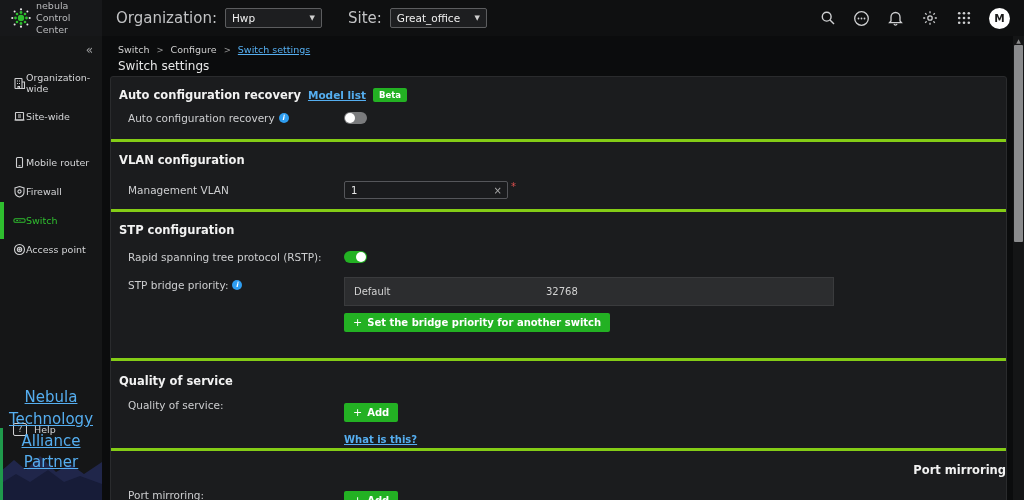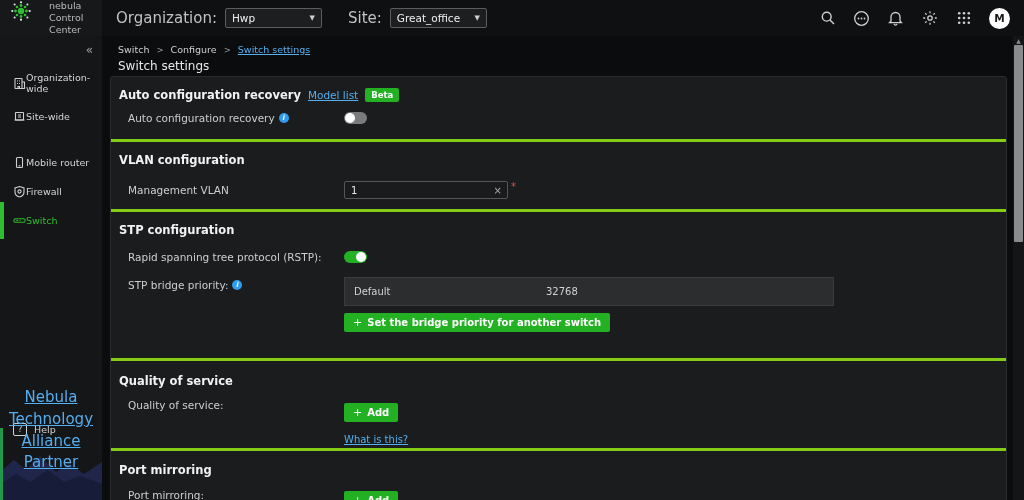--- a/index.html
+++ b/index.html
@@ -3,22 +3,22 @@
 <meta charset="utf-8">
 <style>
   * { margin:0; padding:0; box-sizing:border-box; }
   html,body { width:1024px; height:500px; overflow:hidden; background:#0b0c0d;
     font-family:"DejaVu Sans","Liberation Sans",sans-serif; color:#d8d8d8; }
   .app { position:relative; width:1024px; height:500px; }
 
   
   .topbar { position:absolute; top:0; left:0; right:0; height:36px; background:#0f1011;
     display:flex; align-items:center; z-index:5; }
-  .brand { width:102px; height:36px; background:#17181a; display:flex; 
-    gap:17px; padding-left:10px; flex:0 0 auto; }
+  .brand { width:102px; height:36px; background:#17181a; display:flex; align-items:center;
+    gap:4px; padding-left:10px; flex:0 0 auto; }
   .brand-logo { width:22px; height:22px; position:relative; flex:0 0 auto; }
   .brand-text { font-size:9.5px; line-height:1.25; color:#b9babc; }
   .topbar-selects { display:flex; align-items:center; margin-left:14px; gap:8px; }
   .tb-label { font-size:15px; color:#c2c3c5; }
   .tb-select { width:97px; height:20px; background:#1d1e20; border:1px solid #5c5d5f;
     border-radius:2px; display:flex; align-items:center; justify-content:space-between;
     padding:0 6px; font-size:10.5px; color:#f0f0f0; cursor:pointer; }
   .tb-select .caret { font-size:7px; color:#cfcfcf; }
   .tb-site { margin-left:18px; }
   .topbar-right { margin-left:auto; display:flex; align-items:center; gap:17px; padding-right:14px; }
@@ -65,21 +65,21 @@
     display:flex; align-items:center; gap:7px; }
   .row { display:flex; align-items:center; margin-left:17px; }
   .label-col { width:216px; font-size:10.5px; color:#cdced0; flex:0 0 auto;
     display:flex; align-items:center; gap:4px; }
   .info-dot { width:10px; height:10px; border-radius:50%; background:#2e9df0; color:#fff;
     font-size:7px; font-style:italic; font-weight:bold; display:inline-flex; align-items:center;
     justify-content:center; cursor:pointer; flex:0 0 auto; }
 
   .badge-beta { background:#23b123; color:#fff; font-size:8.5px; font-weight:bold;
     padding:2px 6px; border-radius:2px; }
-  .link { color:#55aef0; text-decoration:underline; font-size:10.5px; cursor:pointer; font-weight:normal; }
+  .link { color:#55aef0; text-decoration:underline; font-size:10.5px; cursor:pointer; font-weight:bold; }
 
   
   .toggle { width:23px; height:12px; border-radius:6px; position:relative; cursor:pointer; }
   .toggle.off { background:#7a7b7d; }
   .toggle.on  { background:#23b123; }
   .toggle .knob { position:absolute; top:1px; width:10px; height:10px; border-radius:50%; background:#fff; }
   .toggle.off .knob { left:1px; }
   .toggle.on  .knob { right:1px; }
 
   
@@ -263,20 +263,30 @@
       <div class="nav-item active">
         <span class="nicon">
           <svg width="14" height="13" viewBox="0 0 14 13" fill="none" stroke="currentColor" stroke-width="1.1">
             <rect x="1" y="4.5" width="12" height="4" rx="1.5"></rect>
             <path d="M3.5 6.5 h2 M7 6.5 h1" stroke-width="1.3"></path>
           </svg>
         </span>
         <span>Switch</span>
       </div>
 
+      <div class="nav-item">
+        <span class="nicon">
+          <svg width="13" height="13" viewBox="0 0 13 13" fill="none" stroke="currentColor" stroke-width="1.1">
+            <circle cx="6.5" cy="6.5" r="5"></circle>
+            <circle cx="6.5" cy="6.5" r="2.2"></circle>
+            <circle cx="6.5" cy="6.5" r="0.7" fill="currentColor"></circle>
+          </svg>
+        </span>
+        <span>Access point</span>
+      </div>
     </div>
 
     <div class="help-row">
       <span class="help-bubble">?</span>
       <span>Help</span>
     </div>
 
     <div class="partner">
       <a>Nebula Technology</a><br>
       <a>Alliance Partner</a>
@@ -380,21 +390,21 @@
               <span>Add</span>
             </button>
             <div style="margin-top:6px;">
               <span class="link" style="font-size:10px;">What is this?</span>
             </div>
           </div>
         </div>
       </div>
 
       <div class="section" style="height:86px; border-bottom:none;">
-        <div class="sec-title" style="padding-top:12px;">
+        <div class="sec-title" style="padding-top:12px;justify-content:flex-end;">
           <span>Port mirroring</span>
         </div>
         <div class="row" style="margin-top:10px; align-items:flex-start;">
           <span class="label-col" style="padding-top:2px;">
             <span>Port mirroring:</span>
           </span>
           <div>
             <button class="btn-green" style="margin-top:4px;">
               <span class="plus">+</span>
               <span>Add</span>

